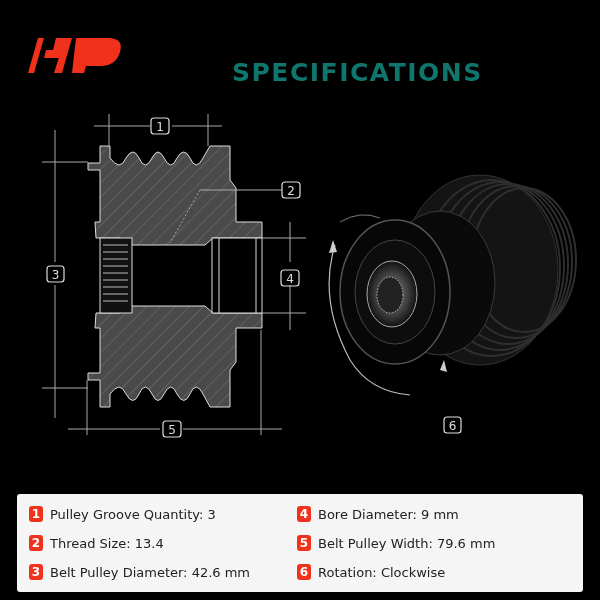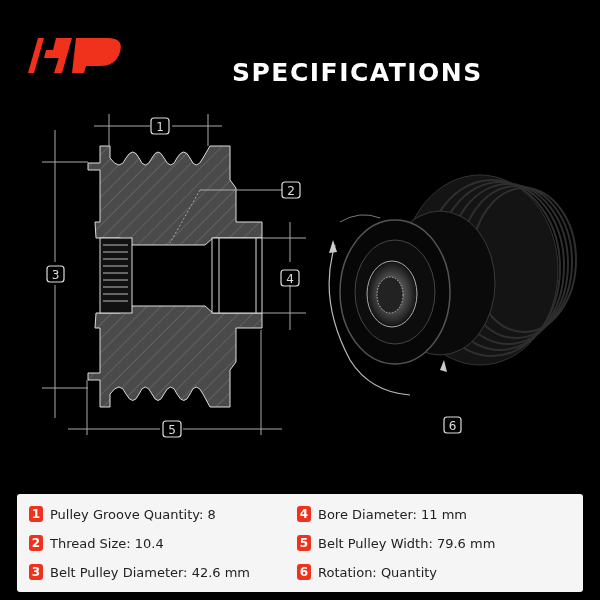--- a/index.html
+++ b/index.html
@@ -1,18 +1,18 @@
 <!DOCTYPE html>
 <html><head>
 <meta charset="utf-8">
 <style>
   html, body { margin:0; padding:0; }
   body { width:600px; height:600px; background:#000; position:relative; overflow:hidden; font-family:"Liberation Sans", sans-serif; }
   .logo { position:absolute; left:24px; top:26px; width:100px; height:50px; }
-  .title { position:absolute; left:232px; top:58px; font-size:25px; font-weight:bold; color:#ffffff; letter-spacing:1.5px; font-family:"DejaVu Sans", sans-serif; }
+  .title { position:absolute; left:232px; top:58px; font-size:25px; font-weight:bold; color:#0f766e; letter-spacing:1.5px; font-family:"DejaVu Sans", sans-serif; }
   .drawing { position:absolute; left:0; top:100px; width:320px; height:340px; }
   .product { position:absolute; left:310px; top:160px; width:290px; height:280px; }
   .specs-card { position:absolute; left:17px; top:494px; width:566px; height:98px; background:#f5f5f5; border-radius:3px; }
   .spec { position:absolute; display:flex; align-items:center; font-size:13px; color:#222; font-family:"DejaVu Sans", sans-serif; }
   .badge { width:14px; height:16px; border-radius:3px; background:#f0321d; color:#fff; font-size:12px; font-weight:bold; display:flex; align-items:center; justify-content:center; margin-right:7px; }
 </style>
 </head>
 <body>
 
 <svg class="logo" viewBox="0 0 100 50">
@@ -118,35 +118,35 @@
   <polygon points="333,240 329,253 337,252" fill="#ccc"></polygon>
   <path d="M380,218 Q360,210 340,222" fill="none" stroke="#777" stroke-width="1"></path>
   <polygon points="440,370 444,360 447,372" fill="#ccc"></polygon>
   <rect x="444" y="417" width="17" height="16" rx="3" fill="none" stroke="#ddd" stroke-width="1.2"></rect>
   <text x="452.5" y="430" fill="#ddd" font-size="12" text-anchor="middle" font-family="DejaVu Sans">6</text>
 </svg>
 
 <div class="specs-card">
   <div class="spec" style="left:12px; top:12px;">
     <span class="badge">1</span>
-    <span>Pulley Groove Quantity: 8</span>
+    <span>Pulley Groove Quantity: 3</span>
   </div>
   <div class="spec" style="left:12px; top:41px;">
     <span class="badge">2</span>
-    <span>Thread Size: 10.4</span>
+    <span>Thread Size: 13.4</span>
   </div>
   <div class="spec" style="left:12px; top:70px;">
     <span class="badge">3</span>
     <span>Belt Pulley Diameter: 42.6 mm</span>
   </div>
   <div class="spec" style="left:280px; top:12px;">
     <span class="badge">4</span>
-    <span>Bore Diameter: 11 mm</span>
+    <span>Bore Diameter: 9 mm</span>
   </div>
   <div class="spec" style="left:280px; top:41px;">
     <span class="badge">5</span>
     <span>Belt Pulley Width: 79.6 mm</span>
   </div>
   <div class="spec" style="left:280px; top:70px;">
     <span class="badge">6</span>
-    <span>Rotation: Quantity</span>
+    <span>Rotation: Clockwise</span>
   </div>
 </div>
 
 </body></html>

